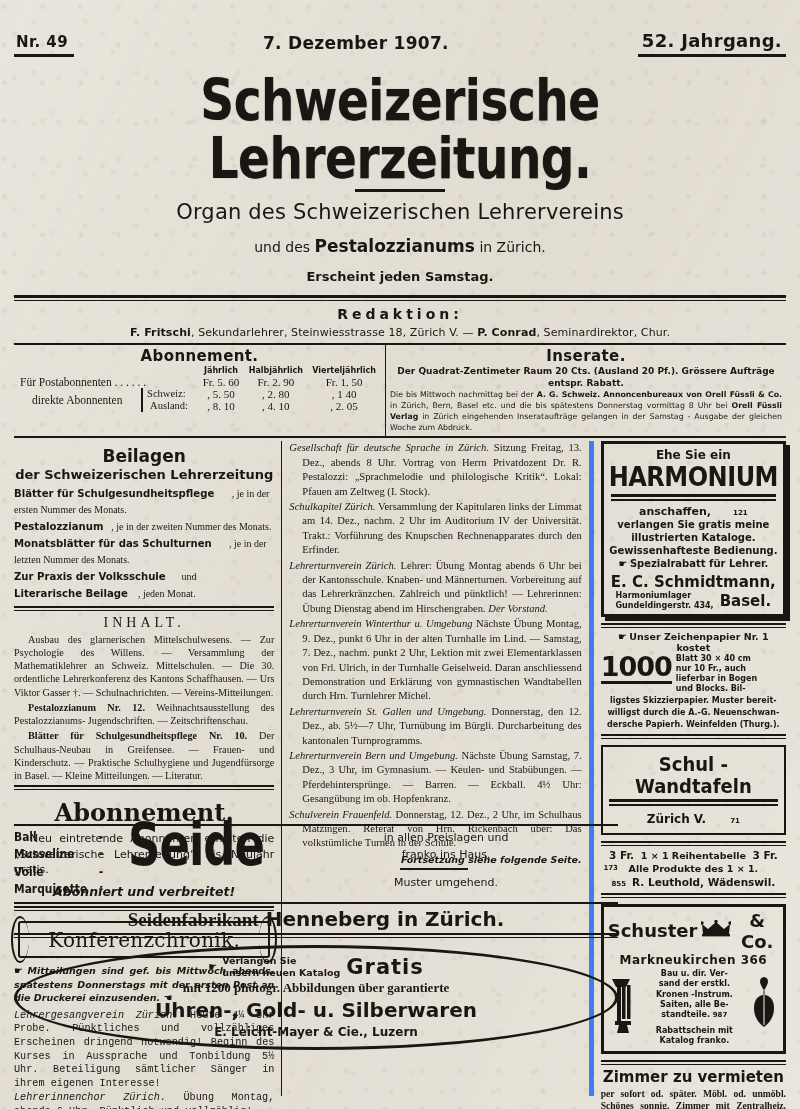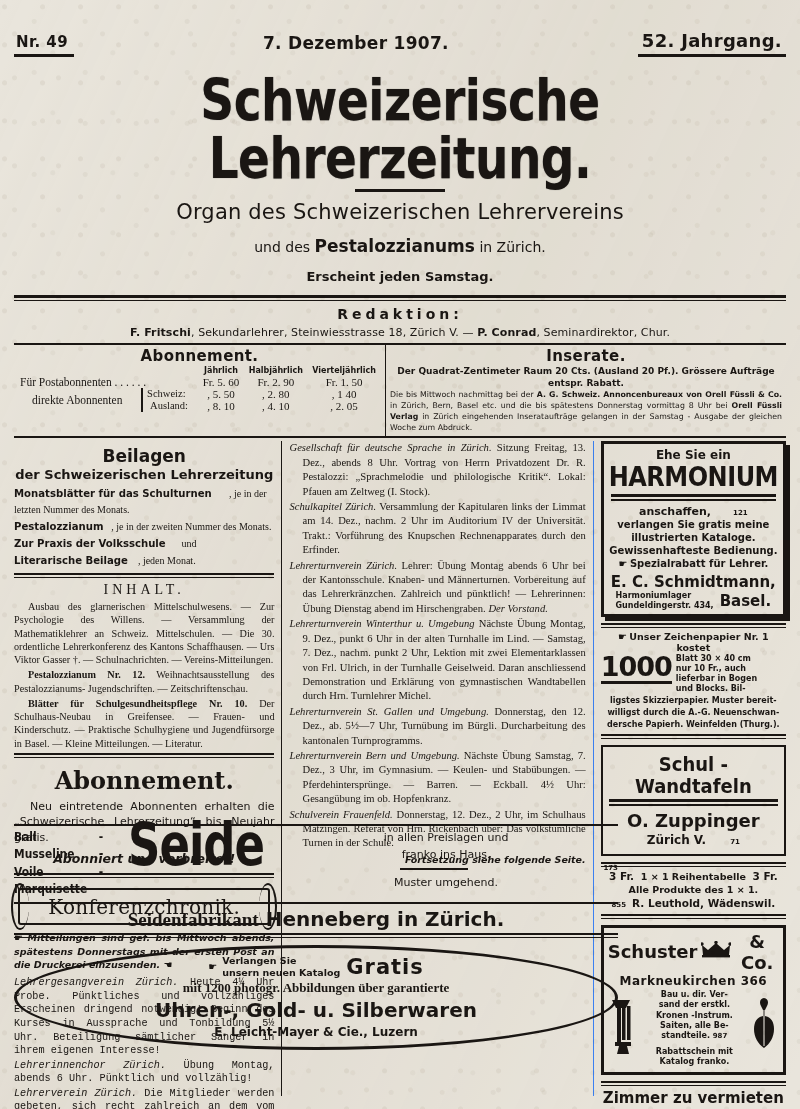--- a/index.html
+++ b/index.html
@@ -67,21 +67,21 @@
   .abo-table td{padding:0px 2px;white-space:nowrap;}
   .abo-table td.lbl{font-size:11.5px;}
   .abo-table td.num{text-align:center;font-size:11px;}
   .ins-lead{font-family:"DejaVu Sans",sans-serif;font-weight:bold;font-size:9px;text-align:center;line-height:1.35;}
   .ins-body{font-family:"DejaVu Sans",sans-serif;font-size:7.8px;line-height:1.42;text-align:justify;}
   .ins-body b{font-weight:bold;}
 
   
   .cols{display:flex;margin-top:3px;height:655px;}
   .col-l{width:285px;box-sizing:border-box;padding-right:7px;border-right:1px solid #1a1613;}
-  .col-m{width:330px;box-sizing:border-box;padding:0 7px;border-right:1px solid #3b82f6;}
+  .col-m{width:330px;box-sizing:border-box;padding:0 7px;border-right:5px solid #3b82f6;}
   .col-r{flex:1;box-sizing:border-box;padding-left:7px;}
 
   
   .beilagen-head{font-family:"DejaVu Sans",sans-serif;font-weight:bold;font-size:17px;text-align:center;margin-top:5px;}
   .beilagen-sub{font-family:"DejaVu Sans",sans-serif;font-weight:bold;font-size:13px;text-align:center;margin-top:1px;}
   .beilagen-list{font-family:"Liberation Serif",serif;font-size:10px;line-height:1.55;margin-top:3px;}
   .beilagen-list .bt{font-family:"DejaVu Sans",sans-serif;font-weight:bold;font-size:11px;
      transform:scaleX(.92);display:inline-block;transform-origin:left;}
   .inhalt-head{font-family:"Liberation Serif",serif;font-size:14px;text-align:center;letter-spacing:4px;margin:4px 0 2px;}
   .inhalt-p{font-family:"Liberation Serif",serif;font-size:10.2px;line-height:1.3;text-align:justify;text-indent:14px;margin:0 0 2px;}
@@ -245,22 +245,23 @@
       </div>
     </div>
   </div>
 
   <div class="cols">
 
     <div class="col-l">
       <div class="beilagen-head">Beilagen</div>
       <div class="beilagen-sub">der Schweizerischen Lehrerzeitung</div>
       <div class="beilagen-list">
+        <div><span class="bt">Blätter für Schulgesundheitspflege</span><span>, je in der ersten Nummer des Monats.</span></div>
+        <div><span class="bt">Pestalozzianum</span><span>, je in der zweiten Nummer des Monats.</span></div>
         <div><span class="bt">Monatsblätter für das Schulturnen</span><span>, je in der letzten Nummer des Monats.</span></div>
-        <div><span class="bt">Pestalozzianum</span><span>, je in der zweiten Nummer des Monats.</span></div>
         <div><span class="bt">Zur Praxis der Volksschule</span><span> und </span><span class="bt">Literarische Beilage</span><span>, jeden Monat.</span></div>
       </div>
 
       <div class="rule-dbl" style="margin:4px 0 2px;"></div>
 
       <div class="inhalt-head">INHALT.</div>
       <p class="inhalt-p"><b></b><span>Ausbau des glarnerischen Mittelschulwesens. — Zur Psychologie des Willens. — Versammlung der Mathematiklehrer an Schweiz. Mittelschulen. — Die 30. ordentliche Lehrerkonferenz des Kantons Schaffhausen. — Urs Viktor Gasser †. — Schulnachrichten. — Vereins-Mitteilungen.</span></p>
       <p class="inhalt-p"><b>Pestalozzianum Nr. 12.</b><span> Weihnachtsausstellung des Pestalozzianums- Jugendschriften. — Zeitschriftenschau.</span></p>
       <p class="inhalt-p"><b>Blätter für Schulgesundheitspflege Nr. 10.</b><span> Der Schulhaus-Neubau in Greifensee. — Frauen- und Kinderschutz. — Praktische Schulhygiene und Jugendfürsorge in Basel. — Kleine Mitteilungen. — Literatur.</span></p>
 
@@ -343,21 +344,20 @@
           <div class="paper-bot">willigst durch die A.-G. Neuenschwan-</div>
           <div class="paper-bot">dersche Papierh. Weinfelden (Thurg.).</div>
         </div>
         <div class="rule-dbl"></div>
       </div>
 
       <div class="ad">
         <div class="ad-box" style="border-width:2px;padding:7px 4px;">
           <div class="wand-head">Schul - Wandtafeln</div>
           <div class="ad-rule"></div>
-          <div class="wand-name">O. Zuppinger</div>
           <div style="display:flex;align-items:baseline;justify-content:center;gap:24px;">
             <div class="wand-city">Zürich V.</div>
             <div class="refno">71</div>
           </div>
         </div>
       </div>
 
       <div class="ad">
         <div class="rule-dbl"></div>
         <div class="leuth">

